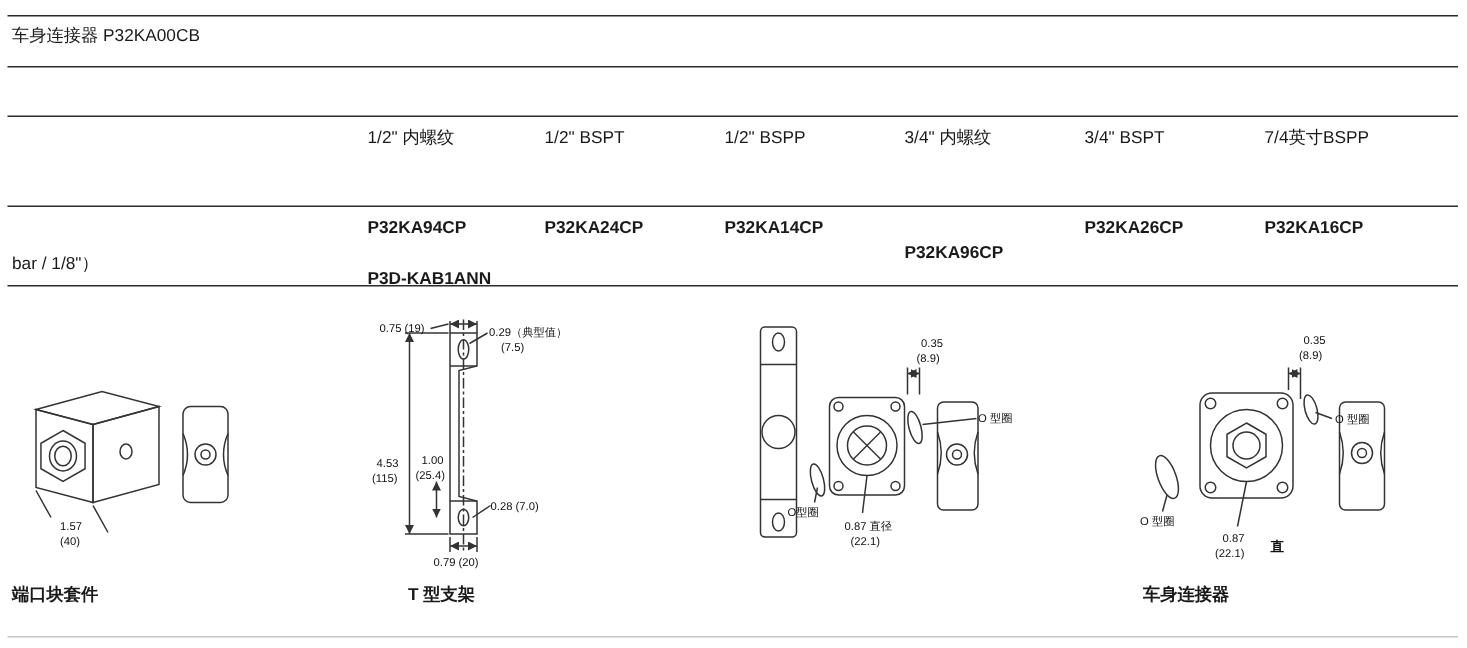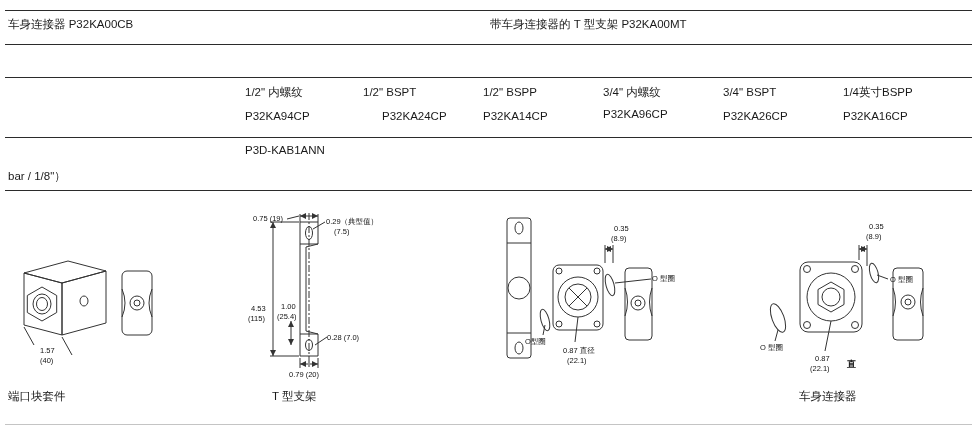--- a/index.html
+++ b/index.html
@@ -5,62 +5,61 @@
   * { margin:0; padding:0; box-sizing:border-box; }
   html,body { background:#ffffff; }
   .page {
     position:relative; width:978px; height:432px; background:#fff;
     font-family:"Liberation Sans","DejaVu Sans",sans-serif;
     color:#1a1a1a; overflow:hidden;
   }
   .hr { position:absolute; left:5px; right:6px; height:0; border-top:1px solid #2b2b2b; }
   .hr.light { border-top:1px solid #c4c4c4; }
   .txt { position:absolute; font-size:11.5px; line-height:14px; white-space:nowrap;text-align:center; }
-  .part { font-weight:normal; }
-  .caption { position:absolute; font-size:11.5px; font-weight:normal; white-space:nowrap; }
+  .part { font-weight:bold;margin-top:36px; }
+  .caption { position:absolute; font-size:11.5px; font-weight:bold; white-space:nowrap; }
   .drawing { position:absolute; }
   .drawing text {
     font-size:7.5px; fill:#111; stroke:none;
     font-family:"Liberation Sans","DejaVu Sans",sans-serif;
   }
   .drawing text.b { font-weight:bold; font-size:9px; }
 </style>
 </head>
 <body>
 
 <div class="page">
 
   <div class="hr" style="top:10px"></div>
   <div class="hr" style="top:44px"></div>
   <div class="hr" style="top:77px"></div>
   <div class="hr" style="top:137px"></div>
   <div class="hr" style="top:190px"></div>
   <div class="hr light" style="top:424px"></div>
 
   <div class="txt" style="left:8px; top:17px">车身连接器 P32KA00CB</div>
-  <div class="txt" style="left:490px; top:17px">带车身连接器的 T 型支架 P32KA00MT</div>
 
 
 
   <div class="txt" style="left:245px; top:85px">1/2" 内螺纹</div>
   <div class="txt part" style="left:245px; top:109px">P32KA94CP</div>
 
   <div class="txt" style="left:363px; top:85px">1/2" BSPT</div>
-  <div class="txt part" style="left:382px; top:109px">P32KA24CP</div>
+  <div class="txt part" style="left:363px; top:109px">P32KA24CP</div>
 
   <div class="txt" style="left:483px; top:85px">1/2" BSPP</div>
   <div class="txt part" style="left:483px; top:109px">P32KA14CP</div>
 
   <div class="txt" style="left:603px; top:85px">3/4" 内螺纹</div>
-  <div class="txt part" style="left:603px; top:107px">P32KA96CP</div>
+  <div class="txt part" style="left:603px; top:126px">P32KA96CP</div>
 
   <div class="txt" style="left:723px; top:85px">3/4" BSPT</div>
   <div class="txt part" style="left:723px; top:109px">P32KA26CP</div>
 
-  <div class="txt" style="left:843px; top:85px">1/4英寸BSPP</div>
+  <div class="txt" style="left:843px; top:85px">7/4英寸BSPP</div>
   <div class="txt part" style="left:843px; top:109px">P32KA16CP</div>
 
   <div class="txt" style="left:8px; top:169px">bar / 1/8"）</div>
   <div class="txt part" style="left:245px; top:143px">P3D-KAB1ANN</div>
 
   <svg class="drawing" style="left:10px; top:243px" width="170" height="140" viewBox="0 0 170 140">
     <g stroke="#333" fill="none" stroke-width="1">
       <polygon points="14,30 58,18 96,28 52,40"></polygon>
       <polygon points="14,30 52,40 52,92 14,82"></polygon>
       <polygon points="52,40 96,28 96,80 52,92"></polygon>
@@ -203,15 +202,15 @@
     <text x="111" y="28">(8.9)</text>
     <text x="135" y="71">O 型圈</text>
     <text x="5" y="139">O 型圈</text>
     <text x="60" y="150">0.87</text>
     <text x="55" y="160">(22.1)</text>
     <text x="92" y="156" class="b">直</text>
   </svg>
 
   <div class="caption" style="left:8px;   top:389px">端口块套件</div>
   <div class="caption" style="left:272px; top:389px">T 型支架</div>
-  <div class="caption" style="left:799px; top:389px">车身连接器</div>
+  <div class="caption" style="left:762px; top:389px">车身连接器</div>
 
 </div>
 
 </body></html>

